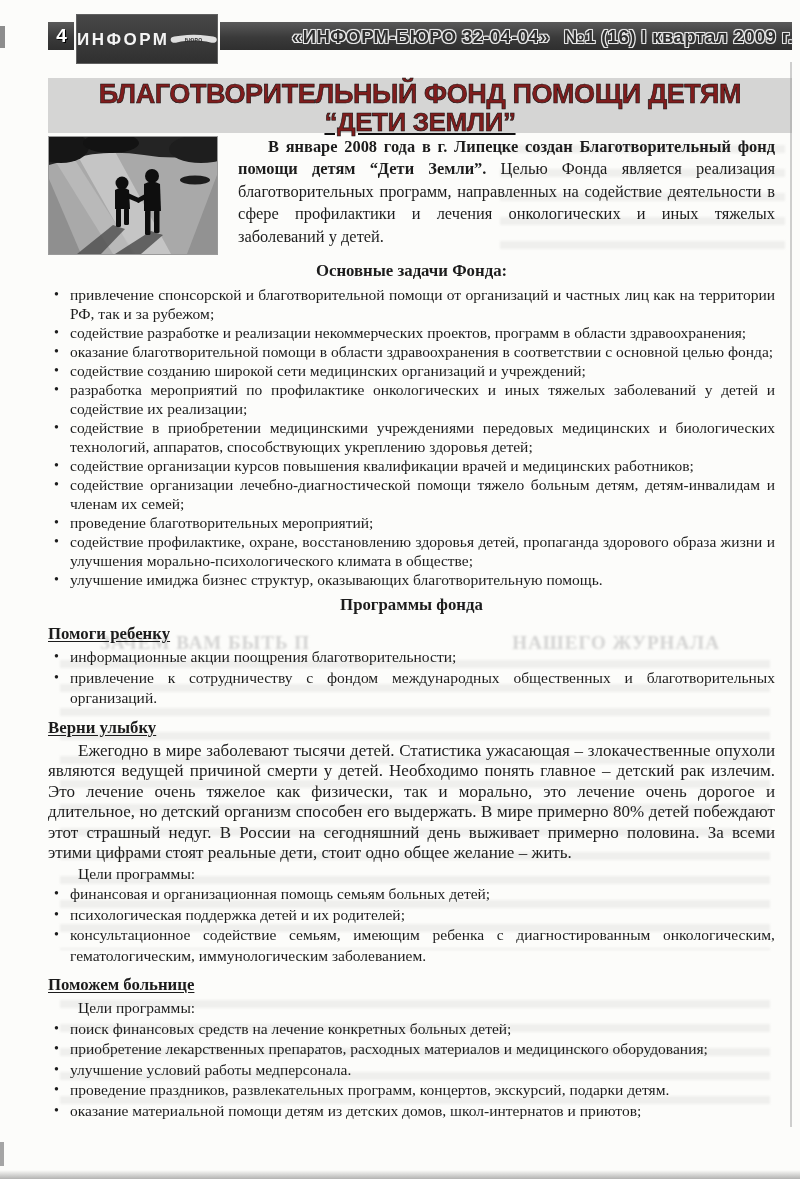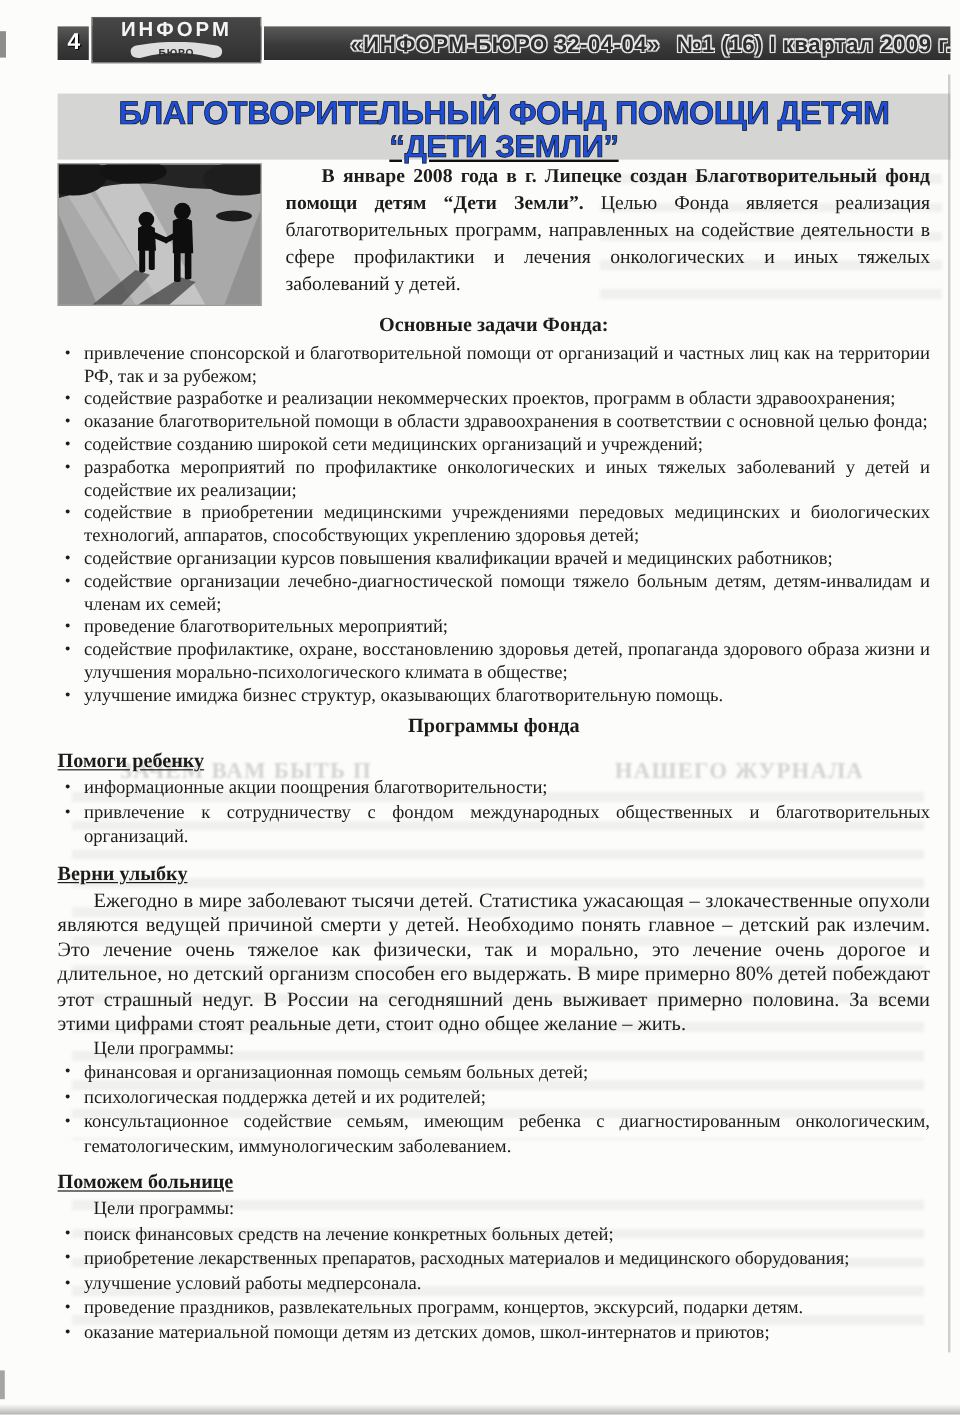--- a/index.html
+++ b/index.html
@@ -13,42 +13,42 @@
     position:absolute;left:48px;top:22px;width:744px;height:28px;
     background:linear-gradient(180deg,#5a5a5a,#3a3a3a 55%,#2f2f2f);
     display:flex;align-items:center;z-index:1;
   }
   .page-num{
     width:27px;height:28px;line-height:28px;text-align:center;
     font-family:"Liberation Sans",sans-serif;font-weight:bold;font-size:19px;color:#fff;
     border-right:2px solid #e6e6e6;text-shadow:1px 1px 0 #000;
   }
   .logo-box{
-    position:absolute;left:76px;top:14px;width:142px;height:39px;
+    position:absolute;left:76px;top:14px;width:142px;height:50px;
     background:linear-gradient(180deg,#474747,#303030);
     outline:2px solid #fcfcfa;border:1px solid #606060;
-    display:flex;flex-direction:column;align-items:center;justify-content:center;
+    display:flex;flex-direction:row;align-items:center;justify-content:center;
     z-index:3;box-sizing:border-box;
   }
   .logo-top{
     font-family:"Liberation Sans",sans-serif;font-weight:bold;font-size:17px;
     color:#f4f4f4;letter-spacing:2.5px;line-height:18px;margin-top:1px;
   }
   .logo-handset{display:block;margin-top:1px;}
   .header-issue{
     position:absolute;left:244px;right:10px;top:0;height:16px;line-height:29px;
     text-align:center;font-family:"Liberation Sans",sans-serif;font-weight:bold;
     font-size:18.5px;letter-spacing:.4px;color:#2d2d2d;white-space:nowrap;
     text-shadow:-1px -1px 0 #e8e8e8,1px -1px 0 #e8e8e8,-1px 1px 0 #e8e8e8,1px 1px 0 #e8e8e8,0 0 2px #f5f5f5;
   }
   .header-issue .gap{display:inline-block;width:14px;}
   
   .title-band{
     position:absolute;left:48px;top:78px;width:744px;height:55px;
-    background:#d5d5d4;text-align:center;color:#1d4ed8;
+    background:#d5d5d4;text-align:center;color:#7f1d1d;
     font-family:"Liberation Sans",sans-serif;font-weight:bold;
   }
   .title-line1{font-size:27px;line-height:31px;margin-top:1px;letter-spacing:-.4px;-webkit-text-stroke:.6px #101010;}
   .title-line2{font-size:26px;line-height:24px;letter-spacing:-.4px;text-decoration:underline;-webkit-text-stroke:.6px #101010;}
   
   .body-flow{position:absolute;left:48px;top:136px;width:727px;z-index:1;}
   .photo-frame{float:left;width:168px;height:117px;margin:0 20px 6px 0;border:1px solid #9a9a9a;background:#aaa;}
   .intro-para{margin:0;text-align:justify;text-indent:30px;font-size:16.4px;line-height:22.4px;}
   .intro-bold{font-weight:bold;}
   .center-heading{

